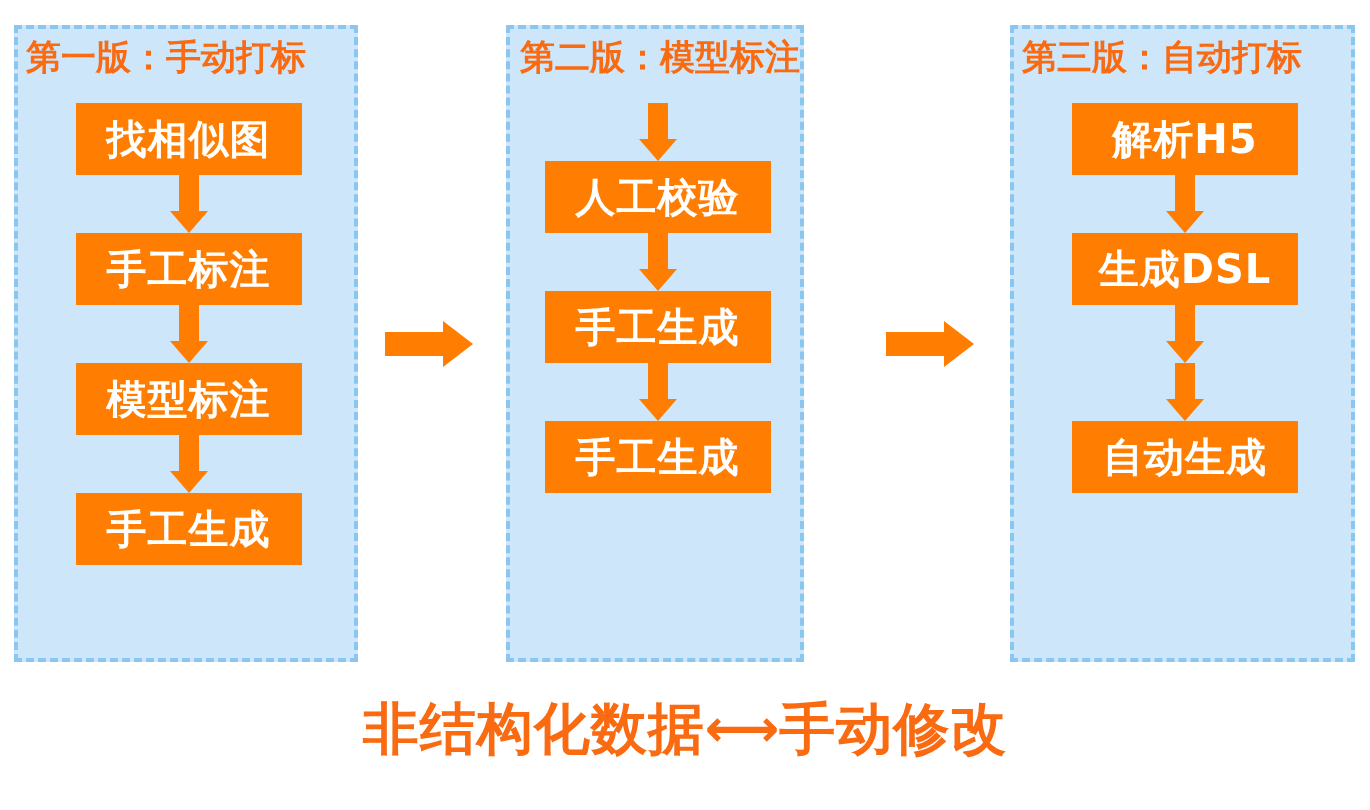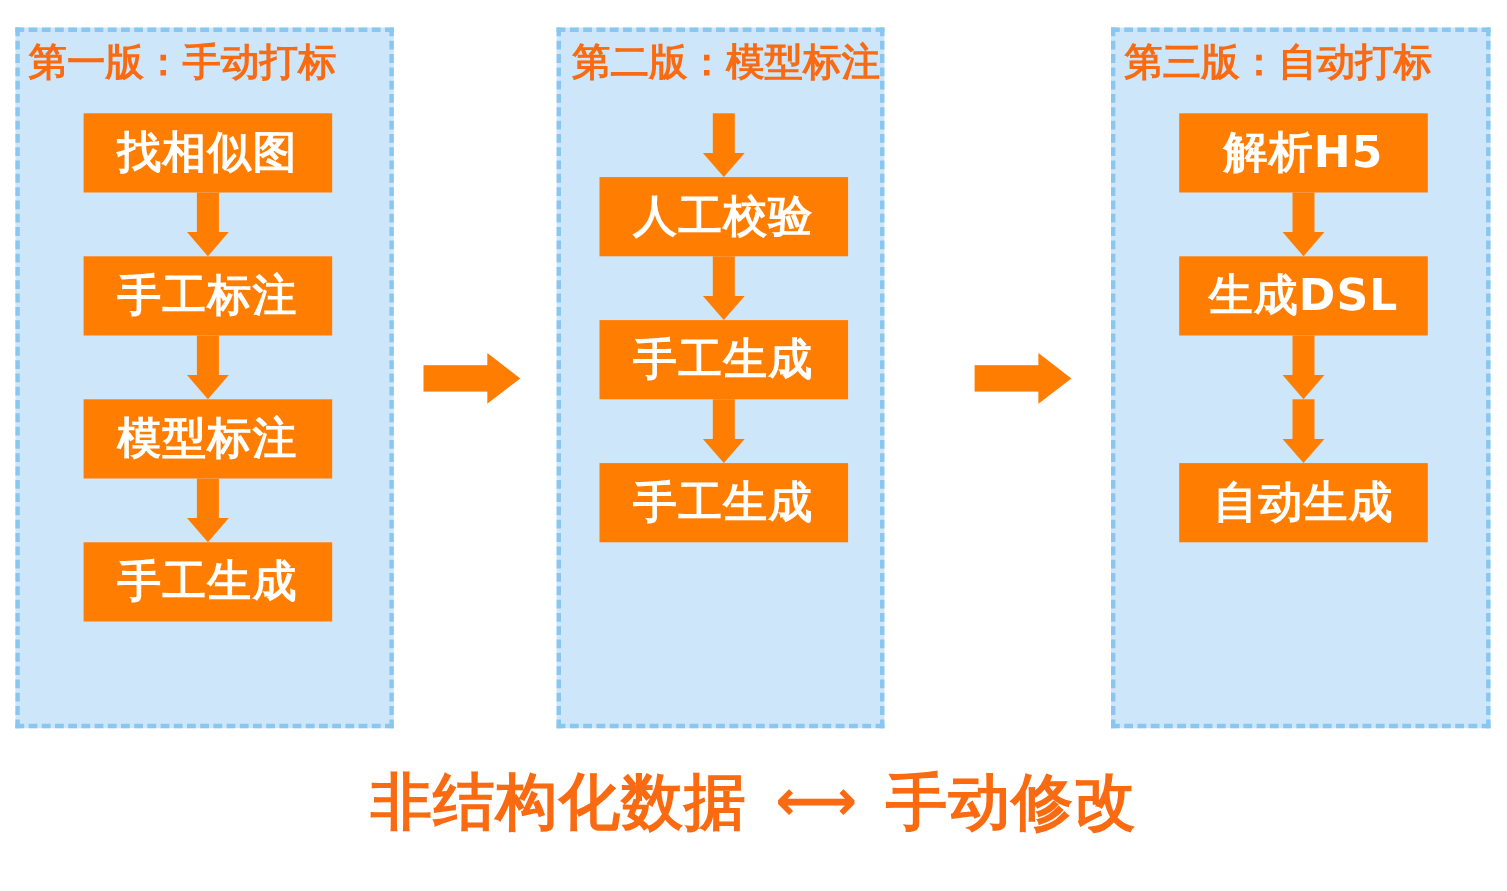--- a/index.html
+++ b/index.html
@@ -134,21 +134,20 @@
 
   
   #caption {
     position: absolute;
     top: 692px;
     left: 0;
     width: 1370px;
     display: flex;
     align-items: center;
     justify-content: center;
-    gap: 26px;
     color: #f96a11;
     font-size: 56px;
     font-weight: bold;
     white-space: nowrap;
   }
   #caption .cap-text { letter-spacing: 1px; }
   #caption .cap-arrow {
     font-size: 52px;
     line-height: 1;
     position: relative;

